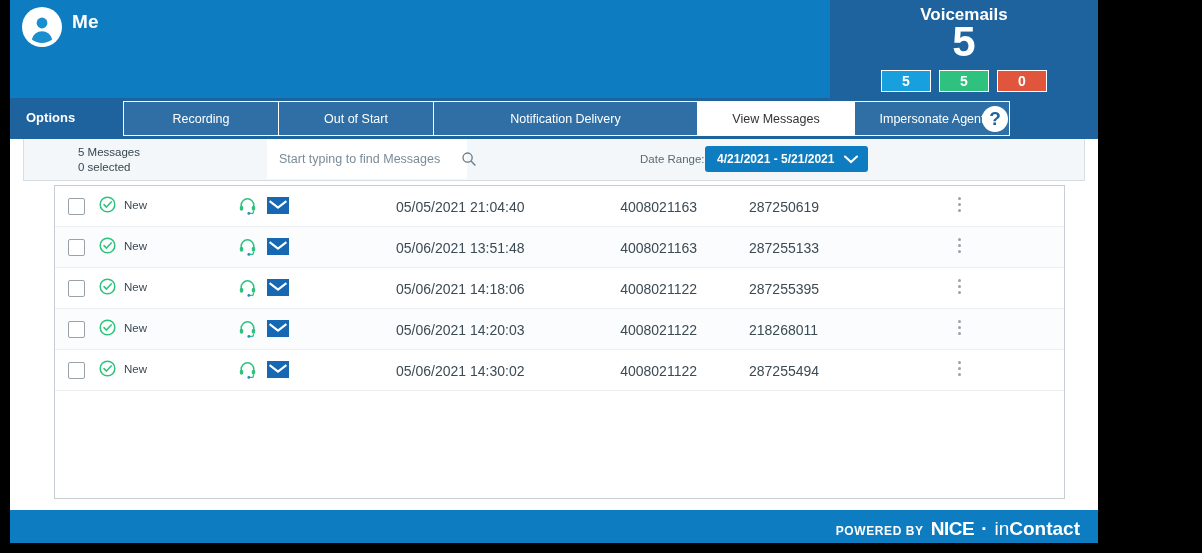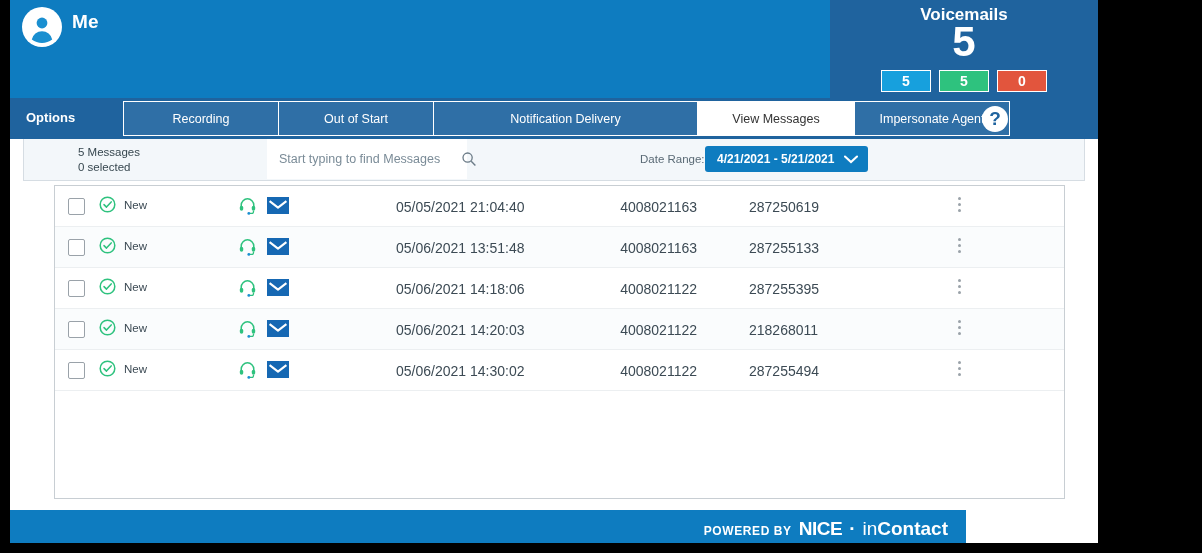--- a/index.html
+++ b/index.html
@@ -352,21 +352,21 @@
     border-radius: 50%;
     background: #9aa2a9;
     margin: 0 auto 3px auto;
   }
 
   
   .footer {
     position: absolute;
     left: 10px;
     bottom: 10px;
-    width: 956px;
+    width: 1088px;
     height: 33px;
     background: #0e7cc0;
   }
   .powered {
     position: absolute;
     right: 18px;
     top: 8px;
     display: flex;
     align-items: baseline;
     gap: 7px;

